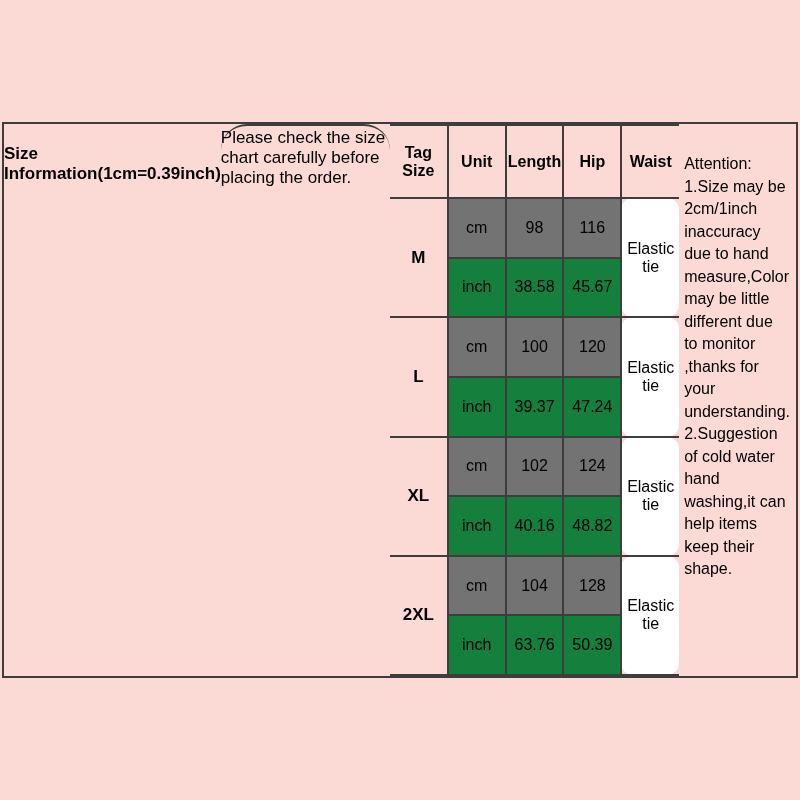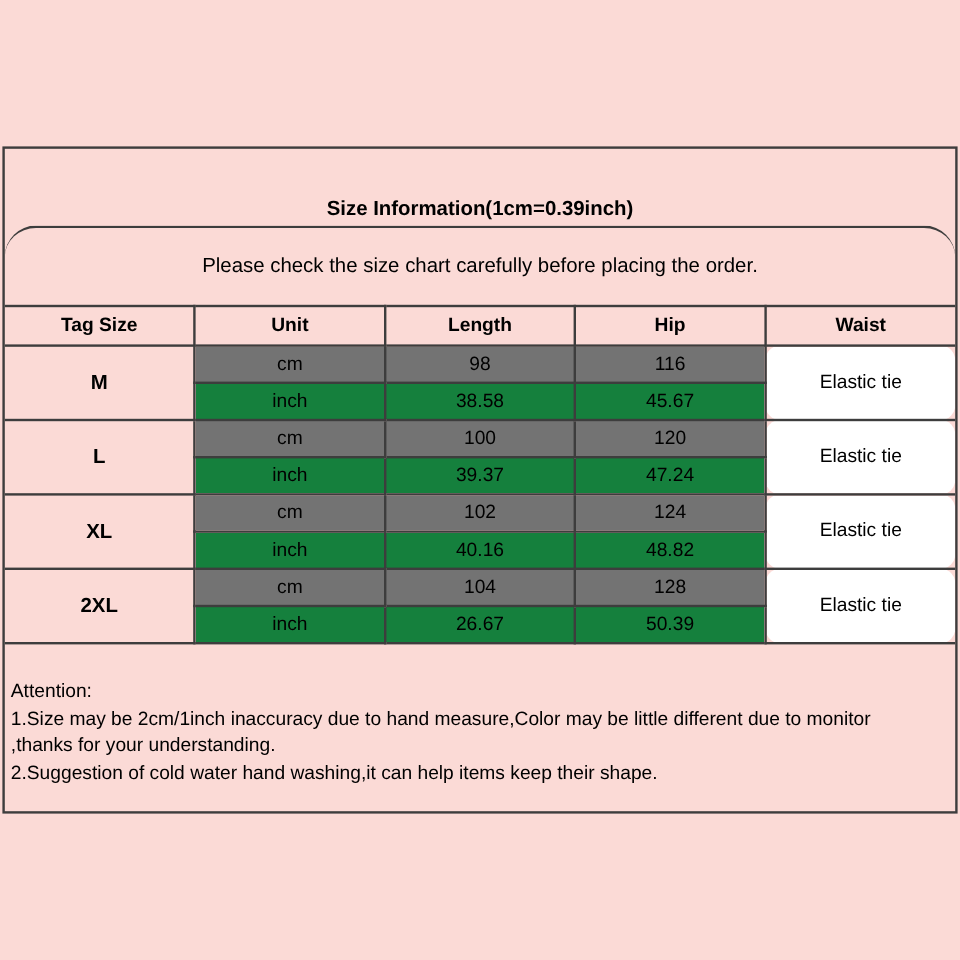--- a/index.html
+++ b/index.html
@@ -10,21 +10,21 @@
     color: #000;
     overflow: hidden;
   }
   .panel {
     position: absolute;
     left: 2px; top: 122px;
     width: 796px; height: 556px;
     border: 2px solid #3d3d3d;
     box-sizing: border-box;
     display: flex;
-    flex-direction: column;
+    flex-direction: row;
     background: #fbdad6;
   }
   .title-row {
     height: 64px;
     box-sizing: border-box;
     display: flex;
     align-items: flex-end;
     justify-content: center;
     padding-bottom: 4px;
     font-size: 17px;
@@ -141,21 +141,21 @@
 
       <tr class="row-cm">
         <td rowspan="2" class="tag-cell no-left">2XL</td>
         <td>cm</td>
         <td>104</td>
         <td>128</td>
         <td rowspan="2" class="waist-cell no-right">Elastic tie</td>
       </tr>
       <tr class="row-inch">
         <td>inch</td>
-        <td>26.67</td>
+        <td>63.76</td>
         <td>50.39</td>
       </tr>
     </tbody>
   </table>
 
   <div class="attention">
     <div>Attention:</div>
     <div>1.Size may be 2cm/1inch inaccuracy due to hand measure,Color may be little different due to monitor</div>
     <div>,thanks for your understanding.</div>
     <div>2.Suggestion of cold water hand washing,it can help items keep their shape.</div>

